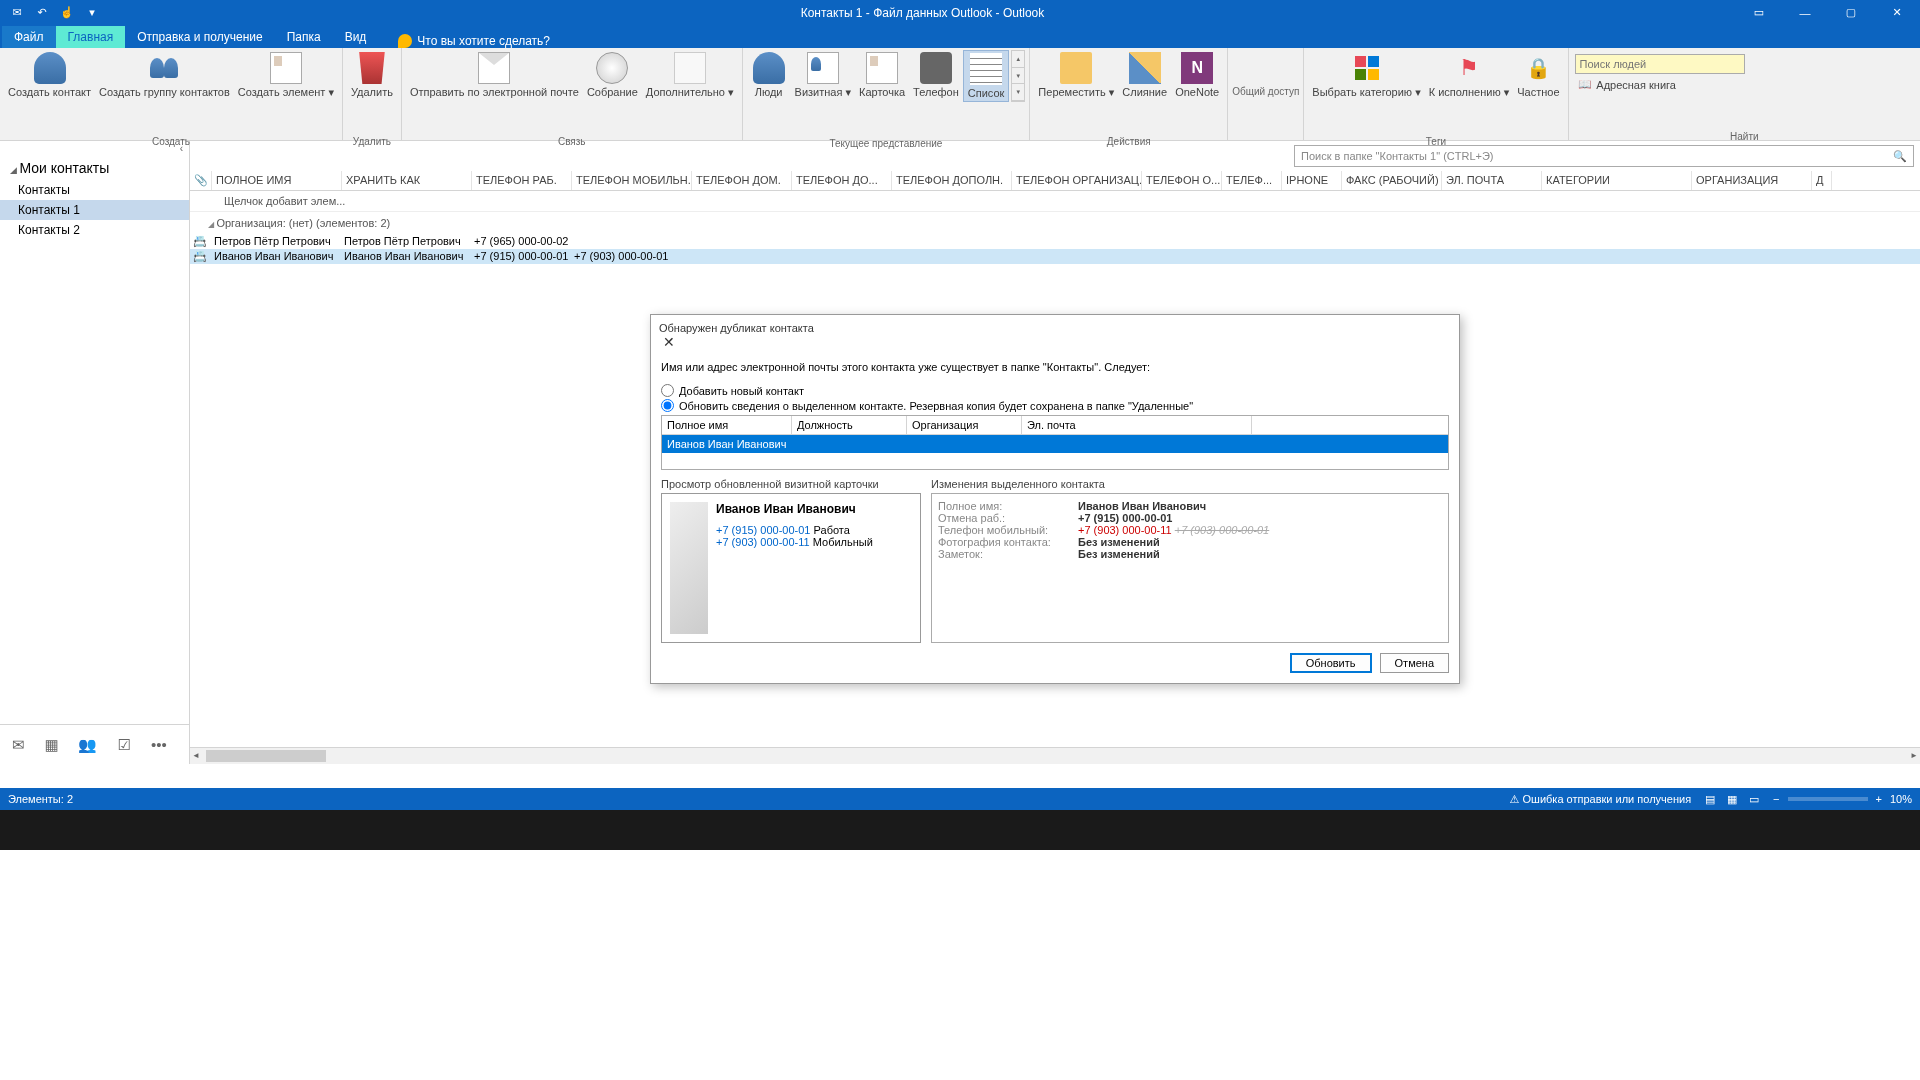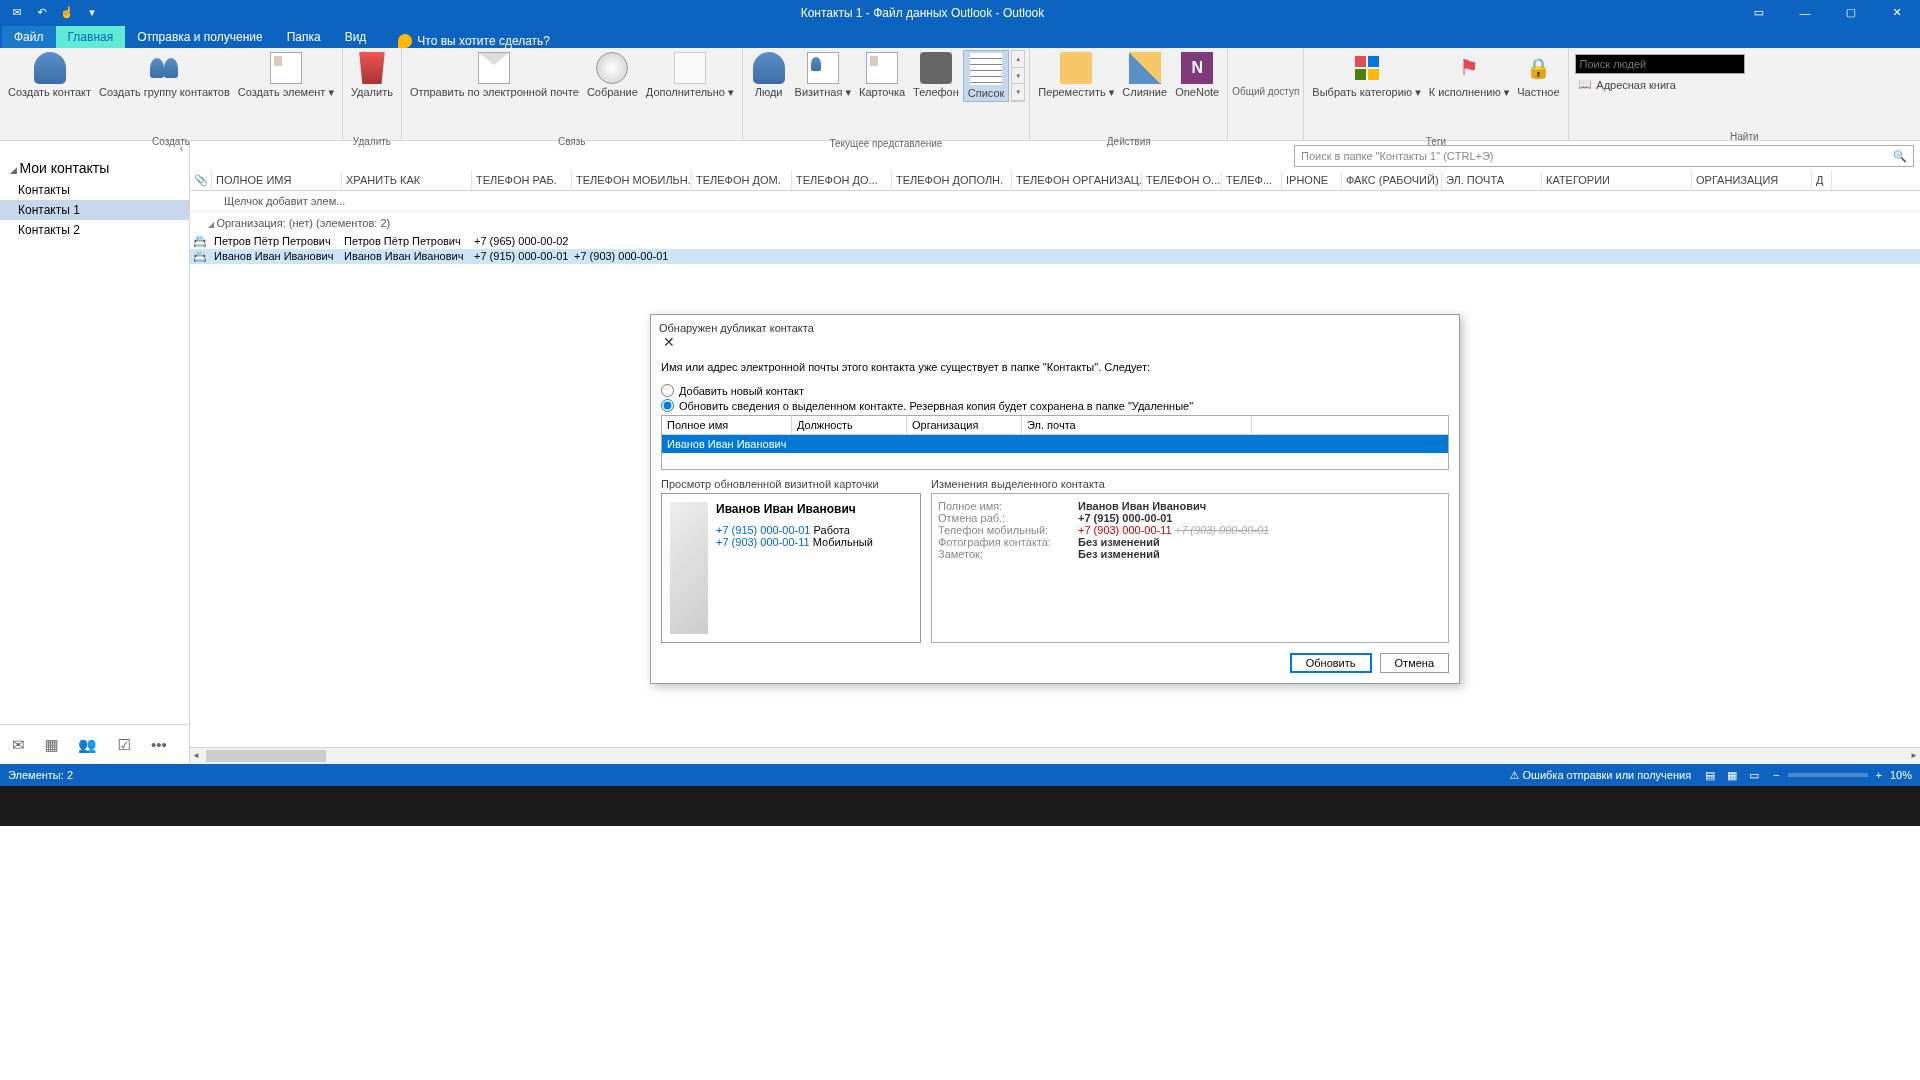--- a/index.html
+++ b/index.html
@@ -19,21 +19,21 @@
 .ribbon { height:93px; background:#f1f1f1; border-bottom:1px solid #d4d4d4; display:flex; position:relative; }
 .ribbon-group { display:flex; flex-direction:column; border-right:1px solid #d4d4d4; padding:2px 4px 0; }
 .ribbon-group .btns { display:flex; flex:1; }
 .ribbon-group .label { font-size:10px; color:#666; text-align:center; padding:2px 0;margin-top:34px; }
 .rbtn-large { display:flex; flex-direction:column; align-items:center; padding:2px 4px; min-width:44px; cursor:pointer; }
 .rbtn-large .icon { width:32px; height:32px; margin-bottom:2px; position:relative; }
 .rbtn-large .lbl { font-size:11px; color:#444; text-align:center; line-height:12px; }
 .rbtn-large.active { background:#c5d8ec; border:1px solid #96b5d8; }
 .gallery-ctrl { width:14px; display:flex; flex-direction:column; border:1px solid #ccc; margin-left:2px; }
 .gallery-ctrl span { flex:1; display:flex; align-items:center; justify-content:center; font-size:7px; color:#666; border-bottom:1px solid #ccc; }
-.find-box { width:170px; height:20px; border:1px solid #ababab; background:#000000; font-size:11px; padding:0 4px; color:#888; margin:2px 0; }
+.find-box { width:170px; height:20px; border:1px solid #ababab; background:#fef9c3; font-size:11px; padding:0 4px; color:#888; margin:2px 0; }
 .addr-book { font-size:11px; color:#444; display:flex; align-items:center; gap:4px; padding:2px 4px; }
 .icon.person { background:linear-gradient(#5b8fc7,#3a6ea5); border-radius:50% 50% 5px 5px; }
 .icon.people::before,.icon.people::after { content:""; position:absolute; width:14px; height:20px; background:linear-gradient(#5b8fc7,#3a6ea5); border-radius:50% 50% 3px 3px; top:6px; }
 .icon.people::before{left:2px}.icon.people::after{right:2px}
 .icon.card { background:#fff; border:1px solid #aaa; }
 .icon.card::after{content:"";position:absolute;left:3px;top:3px;width:8px;height:10px;background:#dcb;}
 .icon.delete { background:linear-gradient(#e55,#a33); clip-path:polygon(10% 0,90% 0,80% 100%,20% 100%); }
 .icon.env { background:#fff; border:1px solid #aaa; }
 .icon.env::after{content:"";position:absolute;left:0;top:0;border-left:15px solid transparent;border-right:15px solid transparent;border-top:12px solid #ddd;}
 .icon.meeting{background:radial-gradient(#fff,#ccc);border-radius:50%;border:1px solid #999}
@@ -72,21 +72,21 @@
 .group-row { padding:5px 4px 5px 18px; color:#555; font-size:11px; }
 .group-row::before{content:"◢ ";font-size:8px;color:#888;}
 .contact-row { display:flex; padding:1px 0; }
 .contact-row.sel { background:#cde6f7; }
 .contact-row .ic { width:20px; text-align:center; }
 .contact-row .cell { padding:0 4px; white-space:nowrap; overflow:hidden; }
 .hscroll { height:17px; border-top:1px solid #d4d4d4; background:#f1f1f1; position:relative; }
 .hscroll::before{content:"◄";position:absolute;left:2px;font-size:8px;color:#666;top:3px}
 .hscroll::after{content:"►";position:absolute;right:2px;font-size:8px;color:#666;top:3px}
 .hscroll .thumb{position:absolute;left:16px;width:120px;top:2px;bottom:2px;background:#cdcdcd}
-.status-bar { height:22px; background:#0c64c0; color:#fff; display:flex; align-items:center; font-size:11px; padding:0 8px; }
+.status-bar { height:22px; background:#0c64c0; color:#fff; display:flex; align-items:center; font-size:11px; padding:0 8px;margin-top:24px; }
 .status-bar .right { margin-left:auto; display:flex; align-items:center; gap:8px; }
 .status-bar .view-btns span { width:22px; display:inline-block; text-align:center; }
 .taskbar { height:40px; background:#1a1a1a; }
 
 .dlg { position:absolute; left:650px; top:314px; width:810px; background:#fff; border:1px solid #999; box-shadow:3px 3px 10px rgba(0,0,0,.25); font-size:11px; }
 .dlg .dlg-title { display:flex; justify-content:space-between; padding:7px 8px; color:#333;flex-direction:column; }
 .dlg .close-x { font-size:14px; cursor:pointer; padding:0 4px; }
 .dlg .body { padding:4px 10px 10px; }
 .dlg .msg { margin-bottom:10px; }
 .dlg .radio { display:flex; align-items:center; gap:5px; padding:1px 0; }

